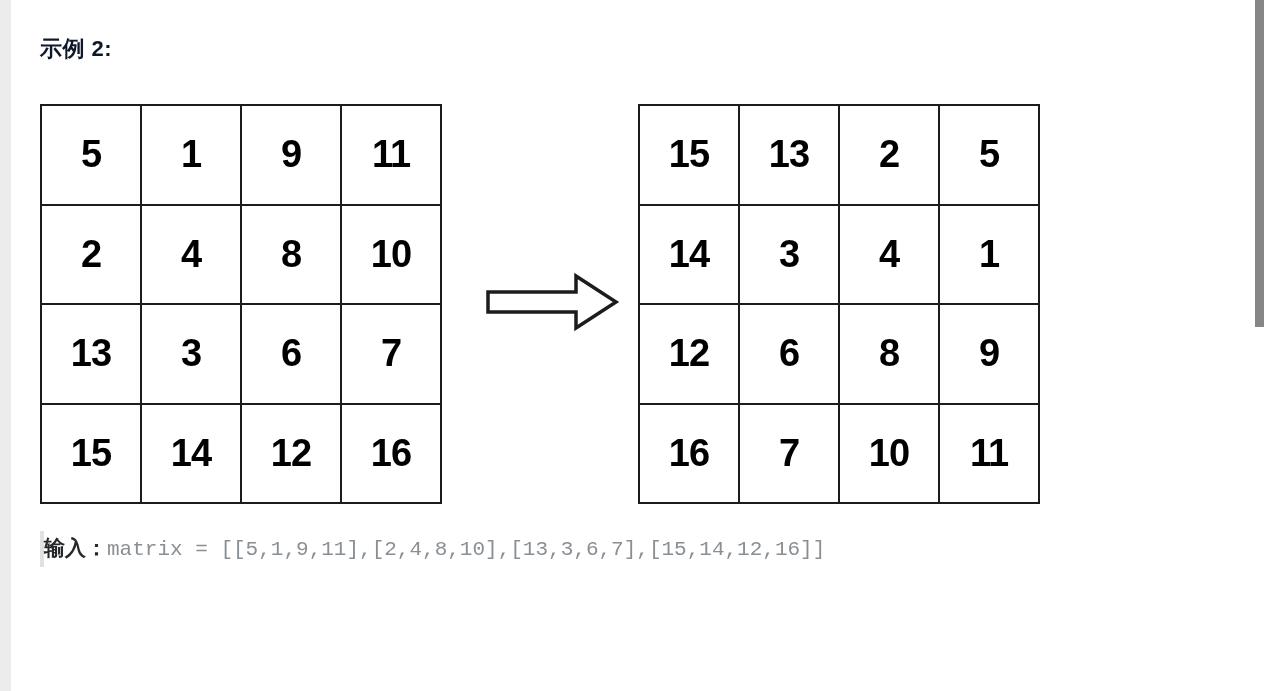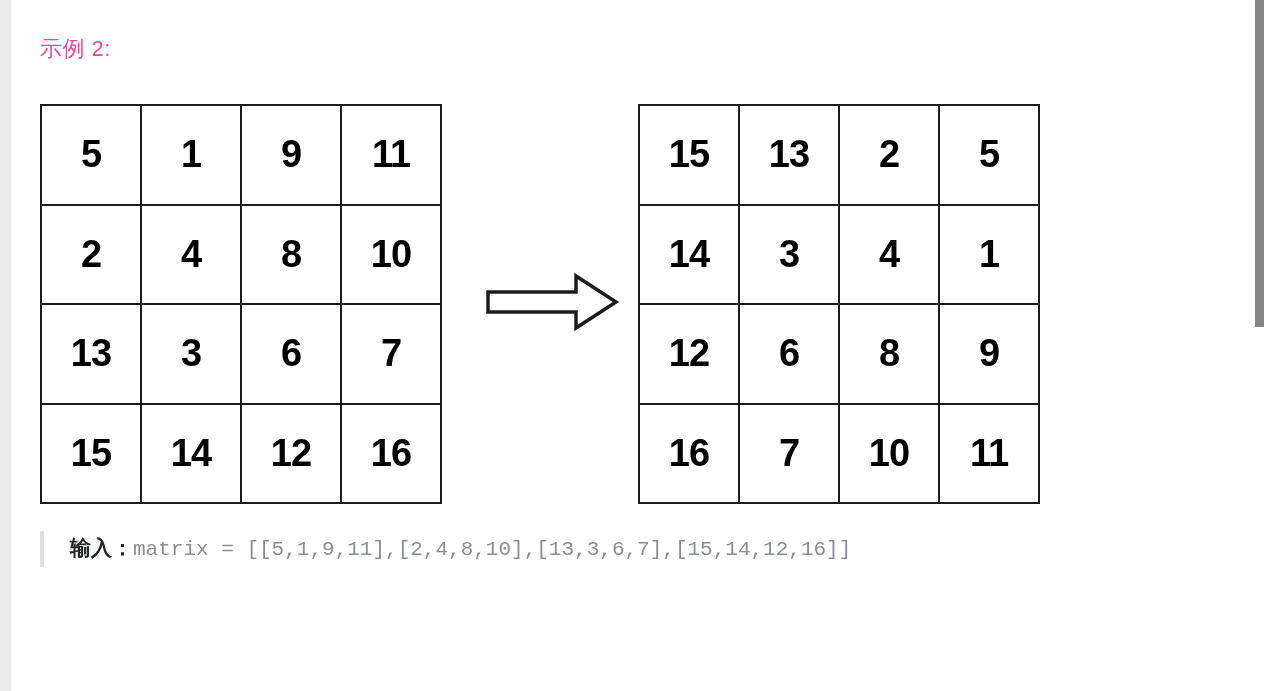--- a/index.html
+++ b/index.html
@@ -40,22 +40,22 @@
     right: 1px; top: 0;
     width: 9px; height: 327px;
     background: #868686;
     border-radius: 0;
   }
 
   .example-title {
     position: absolute;
     left: 40px; top: 34px;
     font-size: 22px;
-    font-weight: normal;
-    color: #ec4899;
+    font-weight: bold;
+    color: #0f172a;
     letter-spacing: 0.5px;
     white-space: nowrap;
   }
 
   
   .matrix {
     position: absolute;
     display: grid;
     grid-template-columns: repeat(4, 1fr);
     grid-template-rows: repeat(4, 1fr);
@@ -84,21 +84,20 @@
     left: 484px; top: 272px;
     width: 136px; height: 60px;
   }
 
   
   .io-block {
     position: absolute;
     left: 40px; top: 531px;
     width: 1150px;
     border-left: 4px solid #dfe1e3;
-    padding-left: 26px;
     box-sizing: border-box;
   }
   .io-line {
     display: block;
     line-height: 34px;
     white-space: nowrap;
   }
   .io-label {
     font-size: 21px;
     font-weight: bold;

